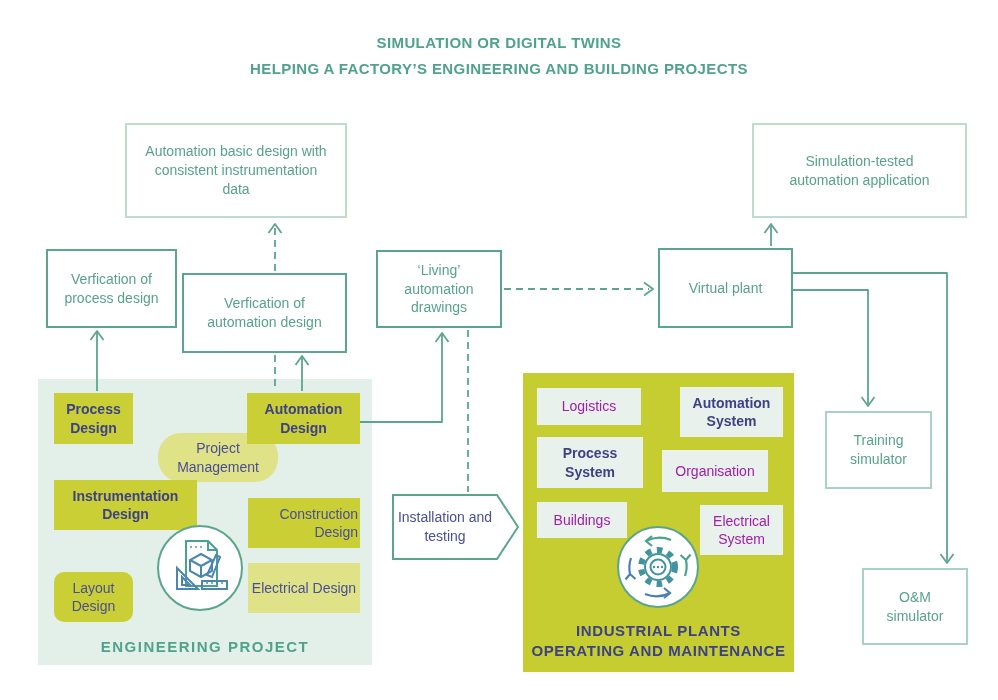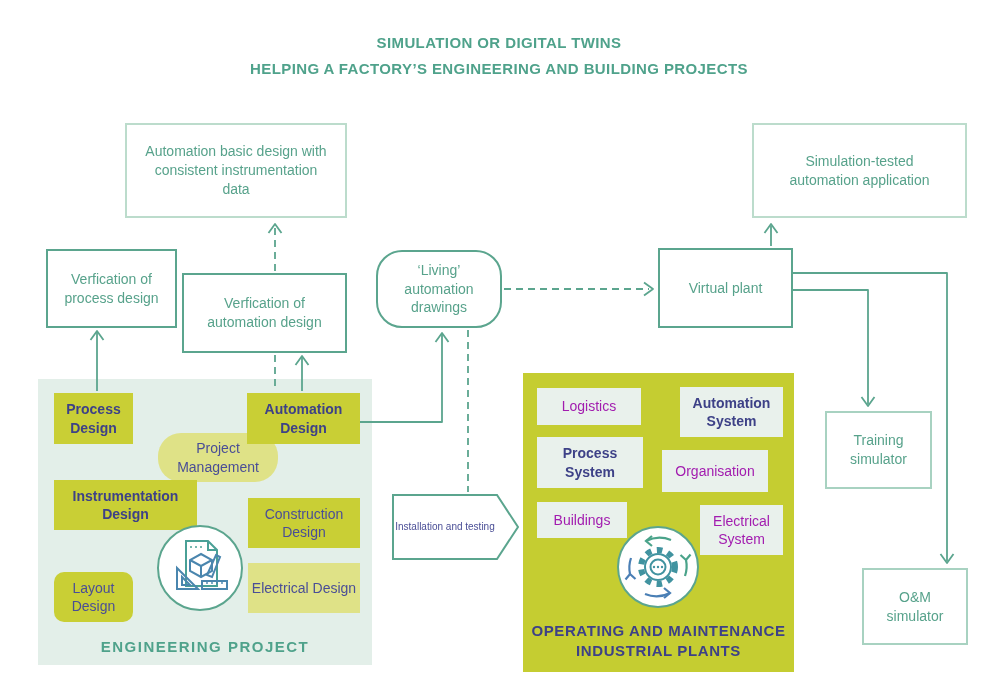--- a/index.html
+++ b/index.html
@@ -26,21 +26,21 @@
   .chip-mint{background:#E9F1EC;color:#a21caf;}
   .chip-bold{font-weight:bold;color:#3D4187;}
   .panel-label{z-index:3;text-align:center;font-weight:bold;font-size:15px;letter-spacing:1.5px;}
   .eng-label{left:38px;top:638px;width:334px;color:#4FA28B;}
   .ops-label{left:523px;top:621px;width:271px;color:#3D4187;letter-spacing:.6px;line-height:20px;}
   .icon-circle{z-index:3;}
   svg{display:block;}
   #connectors{left:0;top:0;z-index:2;}
   .penta-wrap{left:392px;top:494px;width:128px;height:66px;z-index:3;}
   .penta-text{position:absolute;left:0;top:0;width:106px;height:66px;display:flex;align-items:center;
-              justify-content:center;text-align:center;color:#4A4E96;font-size:10px;line-height:1.35;}
+              justify-content:center;text-align:center;color:#4A4E96;font-size:14px;line-height:1.35;}
 </style>
 </head>
 <body>
 
 <div class="abs main-title">
   <div>SIMULATION OR DIGITAL TWINS</div>
   <div>HELPING A FACTORY’S ENGINEERING AND BUILDING PROJECTS</div>
 </div>
 
 <div class="abs panel-mint"></div>
@@ -88,21 +88,21 @@
 </div>
 
 <div class="abs box b-strong" style="left:38px;top:249px;width:131px;height:79px;margin-left:8px;">
   <span>Verfication of process design</span>
 </div>
 
 <div class="abs box b-strong" style="left:182px;top:273px;width:165px;height:80px;padding:6px 18px;">
   <span>Verfication of automation design</span>
 </div>
 
-<div class="abs box b-strong" style="left:376px;top:250px;width:126px;height:78px;padding:4px 14px;border-radius:26px;">
+<div class="abs box b-strong" style="left:376px;top:250px;width:126px;height:78px;padding:4px 14px;">
   <span>‘Living’ automation drawings</span>
 </div>
 
 <div class="abs box b-strong" style="left:658px;top:248px;width:135px;height:80px;">
   <span>Virtual plant</span>
 </div>
 
 <div class="abs box b-lighter" style="left:825px;top:411px;width:107px;height:78px;padding:4px 16px;">
   <span>Training simulator</span>
 </div>
@@ -127,21 +127,21 @@
 </div>
 
 <div class="abs chip chip-yellow chip-bold" style="left:247px;top:393px;width:113px;height:51px;">
   <span>Automation Design</span>
 </div>
 
 <div class="abs chip chip-yellow chip-bold" style="left:54px;top:480px;width:143px;height:50px;">
   <span>Instrumentation Design</span>
 </div>
 
-<div class="abs chip chip-yellow" style="left:248px;top:498px;width:112px;height:50px;">
+<div class="abs chip chip-yellow" style="left:248px;top:498px;width:112px;height:50px;text-align:right;">
   <span>Construction Design</span>
 </div>
 
 <div class="abs chip chip-yellow" style="left:54px;top:572px;width:79px;height:50px;border-radius:10px;">
   <span>Layout Design</span>
 </div>
 
 <div class="abs chip chip-yellow-light" style="left:248px;top:563px;width:112px;height:50px;">
   <span>Electrical Design</span>
 </div>
@@ -210,15 +210,15 @@
       <path d="M64.5,30 L70,35 L74.5,29.5" stroke="#4AA38A" stroke-width="2.2"></path>
       <path d="M29,69 A30,30 0 0,0 54,68" stroke="#4A7FB5" stroke-width="2.2"></path>
       <path d="M48,73 L54,68 L48,63" stroke="#4A7FB5" stroke-width="2.2"></path>
       <path d="M15,33 A30,30 0 0,0 14,49" stroke="#4A7FB5" stroke-width="2.2"></path>
       <path d="M19.5,54 L14,49 L9.5,54.5" stroke="#4A7FB5" stroke-width="2.2"></path>
     </g>
   </svg>
 </div>
 
 <div class="abs panel-label ops-label">
+  <div>INDUSTRIAL PLANTS</div>
   <div>OPERATING AND MAINTENANCE</div>
-  <div>INDUSTRIAL PLANTS</div>
 </div>
 
 </body></html>

